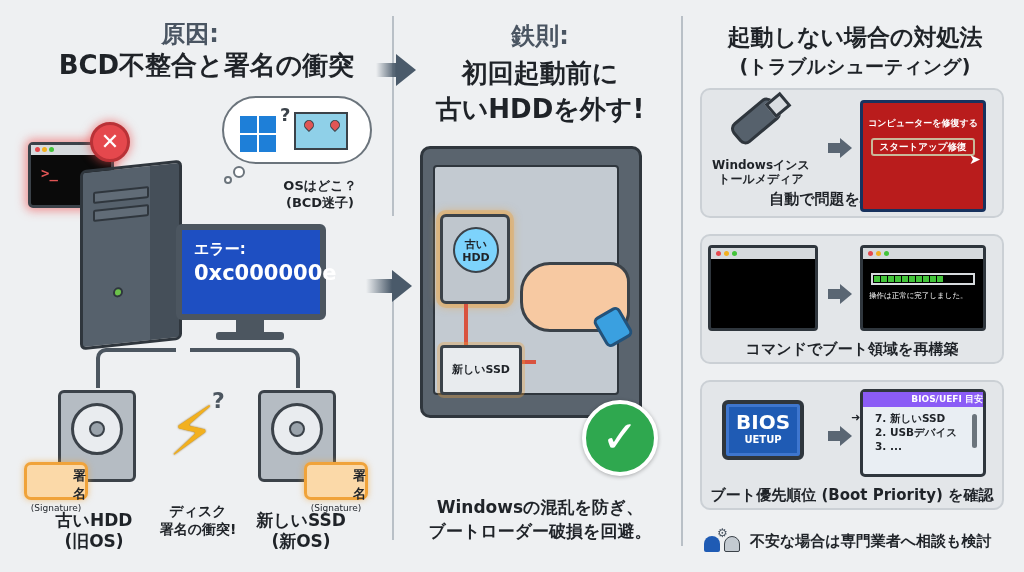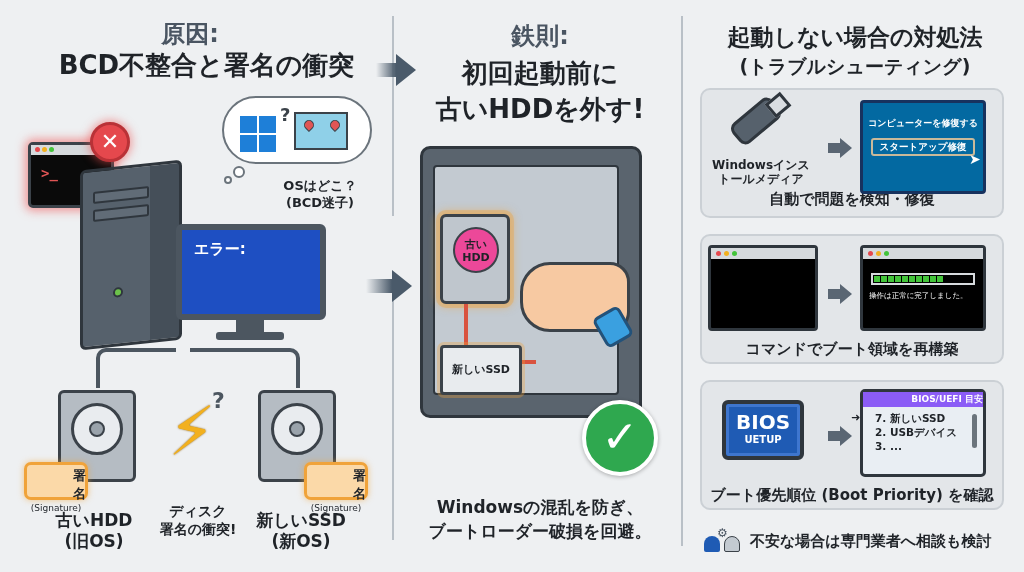--- a/index.html
+++ b/index.html
@@ -81,21 +81,21 @@
     background: #5a646e; border: 3px solid #2f363d; border-radius: 10px;
   }
   .case-inner { position: absolute; left: 10px; top: 16px; width: 186px; height: 230px; background: #c3cad1; border: 2px solid #2f363d; border-radius: 4px; }
   .hdd-box {
     left: 440px; top: 214px; width: 70px; height: 90px;
     background: #bfc6cd; border: 3px solid #3b4249; border-radius: 6px;
     box-shadow: 0 0 0 4px #f0a33a55, 0 0 8px 3px rgba(240,163,58,0.5);
   }
   .hdd-label {
     position: absolute; left: 10px; top: 10px; width: 46px; height: 46px; border-radius: 50%;
-    background: #ec4899; border: 2px solid #3b4249; font-size: 11px; font-weight: bold; text-align: center; padding-top: 10px; line-height: 1.15;
+    background: #7dd3fc; border: 2px solid #3b4249; font-size: 11px; font-weight: bold; text-align: center; padding-top: 10px; line-height: 1.15;
   }
   .ssd-box {
     left: 440px; top: 345px; width: 82px; height: 50px;
     background: #e8ebee; border: 3px solid #3b4249; border-radius: 4px;
     box-shadow: 0 0 0 3px #f0a33a55;
     font-size: 11px; font-weight: bold; text-align: center; line-height: 44px;
   }
   .hand {
     left: 520px; top: 262px; width: 110px; height: 70px;
     background: #f7c9a2; border: 3px solid #3b4249; border-radius: 30px 20px 20px 30px;
@@ -109,22 +109,22 @@
 
   
   .card {
     left: 700px; width: 304px; height: 130px;
     background: #e3e6e9; border: 2px solid #cbd0d5; border-radius: 10px;
   }
   .card-cap { position: absolute; left: 0; right: 0; text-align: center; font-weight: bold; font-size: 15px; }
   .usb { left: 730px; top: 108px; width: 52px; height: 26px; background: #56616c; border: 3px solid #2f363d; border-radius: 8px; transform: rotate(-40deg); }
   .usb-tip { left: 768px; top: 96px; width: 20px; height: 18px; background: #d9dde1; border: 3px solid #2f363d; transform: rotate(-40deg); }
   .blue-win {
-    left: 860px; top: 100px; width: 126px; height: 94px;
-    background: #0369a1; border: 3px solid #17325e; border-radius: 4px; color: #fff;
+    left: 860px; top: 100px; width: 126px; height: 112px;
+    background: #b91c1c; border: 3px solid #17325e; border-radius: 4px; color: #fff;
   }
   .blue-win .t { font-size: 9px; text-align: center; margin-top: 14px; font-weight: bold; }
   .blue-win .btn { margin: 8px auto 0; width: 104px; height: 18px; border: 2px solid #c9b99a; border-radius: 3px; font-size: 9.5px; text-align: center; line-height: 14px; font-weight: bold; }
   .card-arrow { width: 0; height: 0; border-top: 10px solid transparent; border-bottom: 10px solid transparent; border-left: 12px solid #5a6673; }
   .card-arrow-tail { width: 12px; height: 10px; background: #5a6673; }
   .term-win {
     width: 110px; height: 86px; background: #000; border: 3px solid #2f363d; border-radius: 4px;
   }
   .term-win .bar { height: 11px; background: #d6dadd; position: relative; }
   .term-win .txt { color: #7ed957; font-family: "DejaVu Sans Mono", monospace; font-size: 9.5px; padding: 8px 0 0 8px; line-height: 1.3; }
@@ -188,20 +188,21 @@
     <span class="pin" style="left:8px; top:6px;"></span>
     <span class="pin" style="left:34px; top:6px;"></span>
   </div>
   <div class="abs center" style="left:270px; top:178px; width:100px; font-size:13px; font-weight:bold; line-height:1.3;">
     <div>OSはどこ？</div>
     <div>(BCD迷子)</div>
   </div>
 
   <div class="abs monitor">
     <div class="l1">エラー:</div>
+    <div class="l2">0xc000000e</div>
   </div>
   <div class="abs mon-stand"></div>
   <div class="abs mon-base"></div>
 
   <div class="abs cable" style="left:96px; top:345px; width:80px; height:40px; border-left:4px solid #4c5660; border-right:none; border-radius:0 0 0 10px; border-bottom:4px solid #4c5660; transform:scaleY(-1); top:348px;"></div>
   <div class="abs cable" style="left:190px; top:348px; width:110px; height:40px; border-right:4px solid #4c5660; border-left:none; border-bottom:4px solid #4c5660; border-radius:0 0 10px 0; transform:scaleY(-1);"></div>
 
   <div class="abs disk" style="left:58px; top:390px;">
     <div class="platter">
         <div class="hub"></div>

